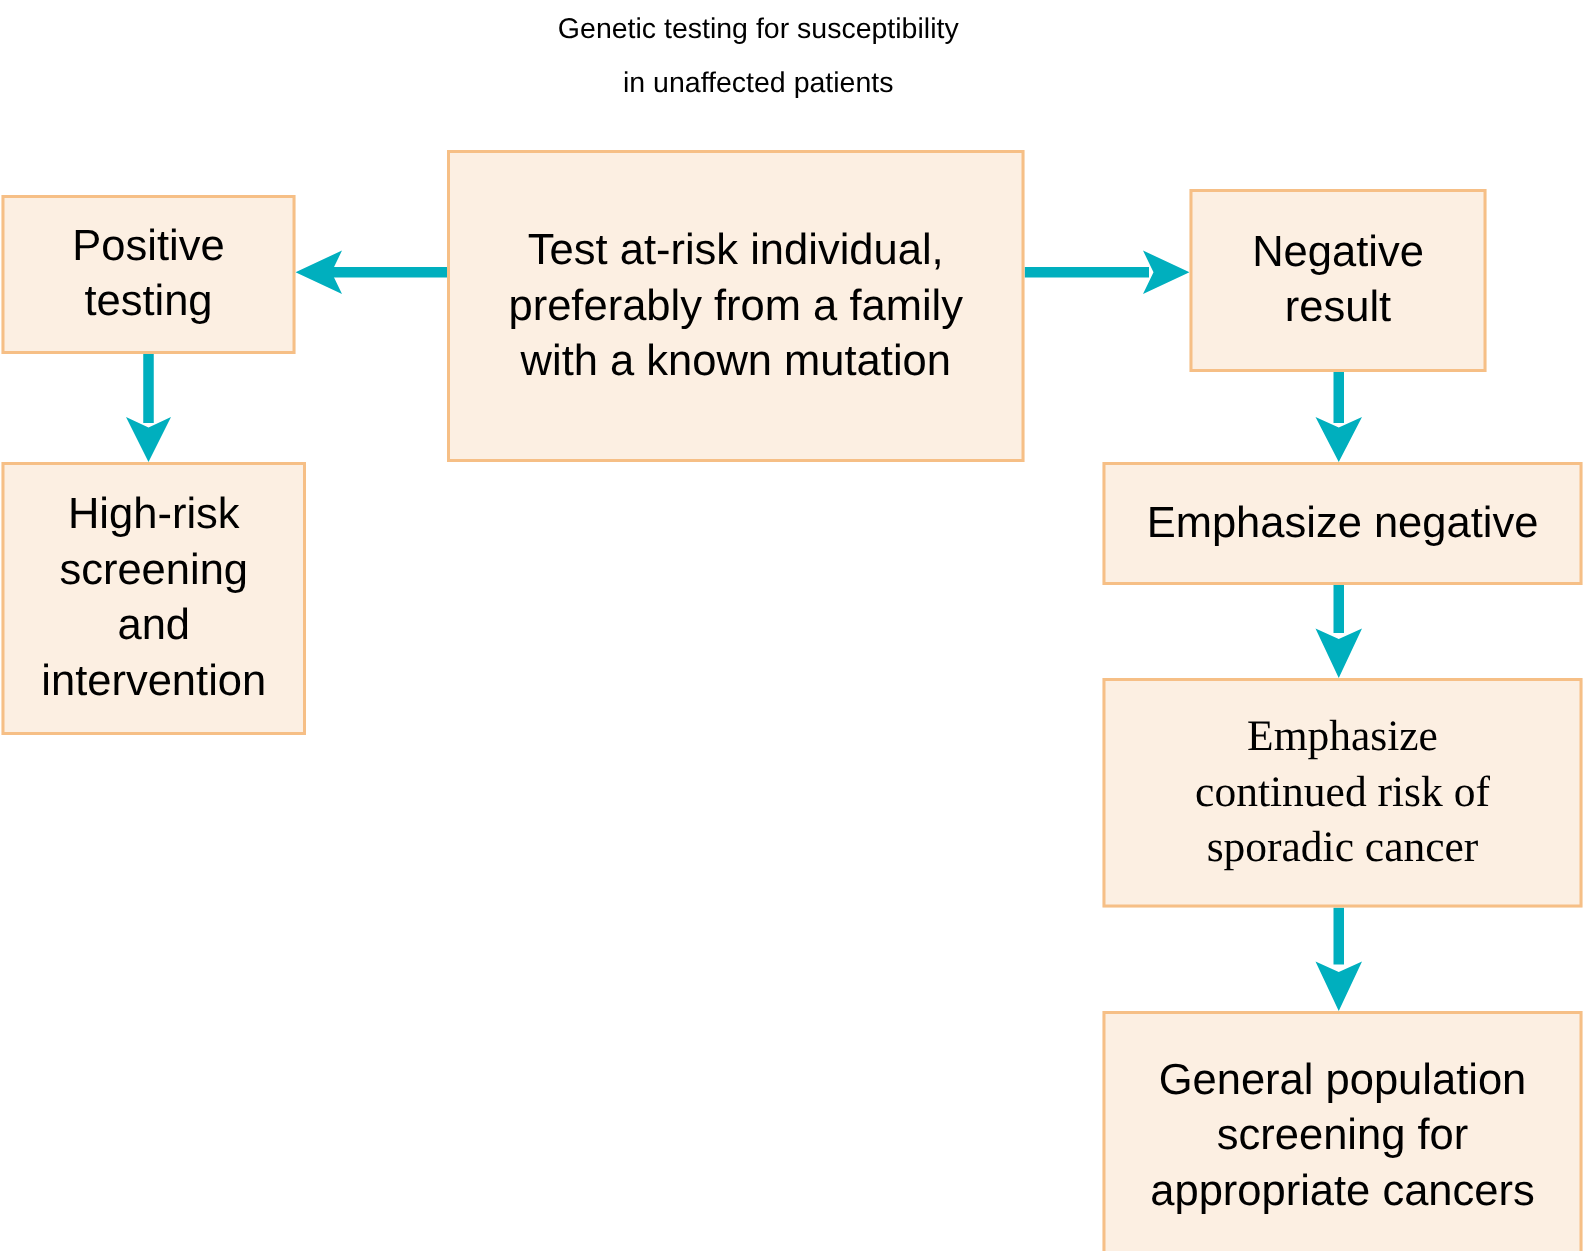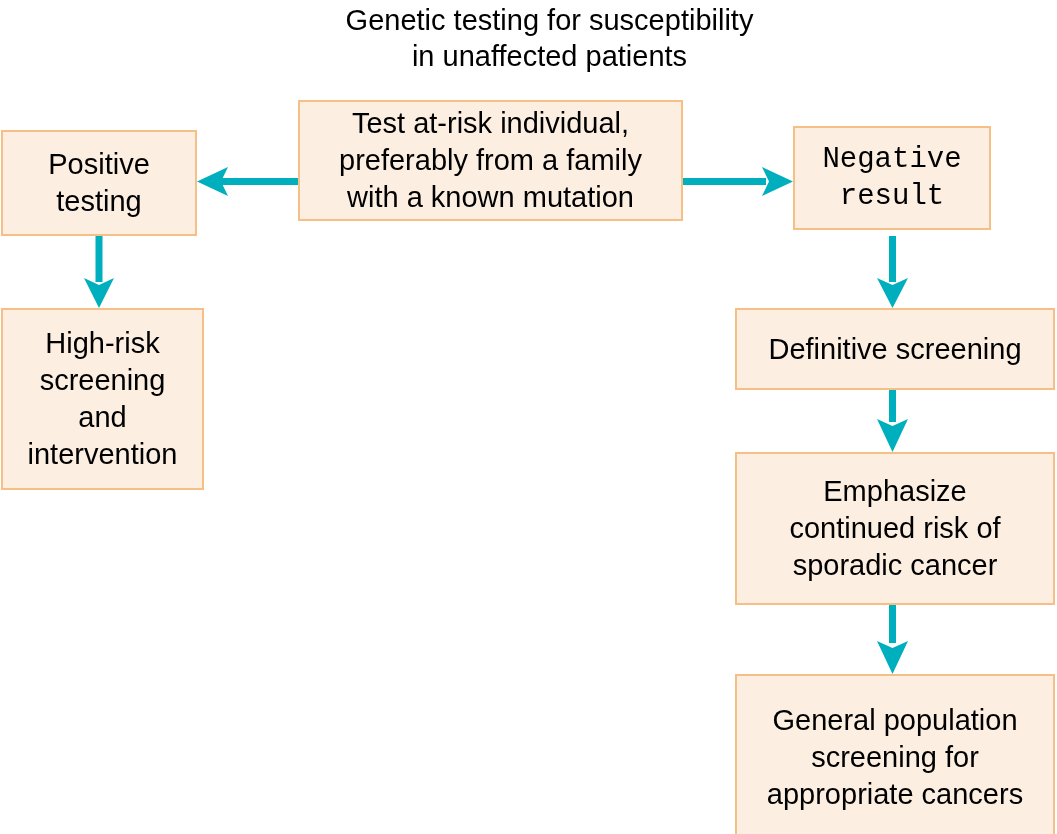--- a/index.html
+++ b/index.html
@@ -17,25 +17,24 @@
     height: 834px;
     background: #ffffff;
     overflow: hidden;
   }
   .title {
     position: absolute;
     left: 0;
     top: 2px;
     width: 1011px;
     text-align: center;
-    font-size: 29px;
+    font-size: 19px;
     line-height: 36px;
     color: #000000;
     white-space: pre-line;
-    margin-left: 44px;
   }
   .node {
     position: absolute;
     box-sizing: border-box;
     background: #fcefe2;
     border: 2px solid #f6bf86;
     display: flex;
     align-items: center;
     justify-content: center;
     text-align: center;
@@ -52,26 +51,26 @@
   }
   .arrow-layer {
     position: absolute;
     left: 0;
     top: 0;
     width: 1057px;
     height: 834px;
     pointer-events: none;
   }
   
-  #node-root      { left: 298px; top: 100px; width: 385px; height: 121px; }
+  #node-root      { left: 298px; top: 100px; width: 385px; height: 208px; }
   #node-positive  { left: 1px;   top: 130px; width: 196px; height: 106px; }
   #node-highrisk  { left: 1px;   top: 308px; width: 203px; height: 182px; justify-content: center; }
-  #node-negative  { left: 793px; top: 126px; width: 198px; height: 104px; font-family: Liberation Mono, monospace; }
+  #node-negative  { left: 793px; top: 126px; width: 198px; height: 122px; }
   #node-definitive{ left: 735px; top: 308px; width: 320px; height: 82px; }
-  #node-emphasize { left: 735px; top: 452px; width: 320px; height: 153px; }
+  #node-emphasize { left: 735px; top: 452px; width: 320px; height: 153px; font-family: Liberation Serif, serif; }
   #node-general   { left: 735px; top: 674px; width: 320px; height: 167px; }
 </style>
 </head>
 <body>
 
 <div id="canvas">
 
   <div class="title">Genetic testing for susceptibility
 in unaffected patients</div>
 
@@ -125,21 +124,21 @@
 and
 intervention</span>
   </div>
 
   <div class="node" id="node-negative">
     <span class="label">Negative
 result</span>
   </div>
 
   <div class="node" id="node-definitive">
-    <span class="label">Definitive screening</span>
+    <span class="label">Emphasize negative</span>
   </div>
 
   <div class="node" id="node-emphasize">
     <span class="label">Emphasize
 continued risk of
 sporadic cancer</span>
   </div>
 
   <div class="node" id="node-general">
     <span class="label">General population

